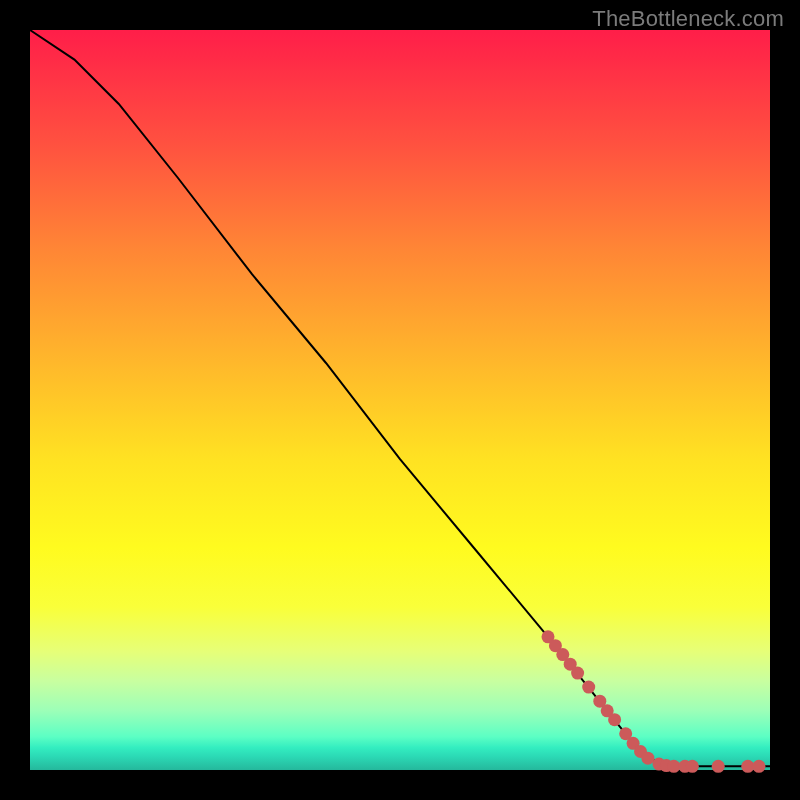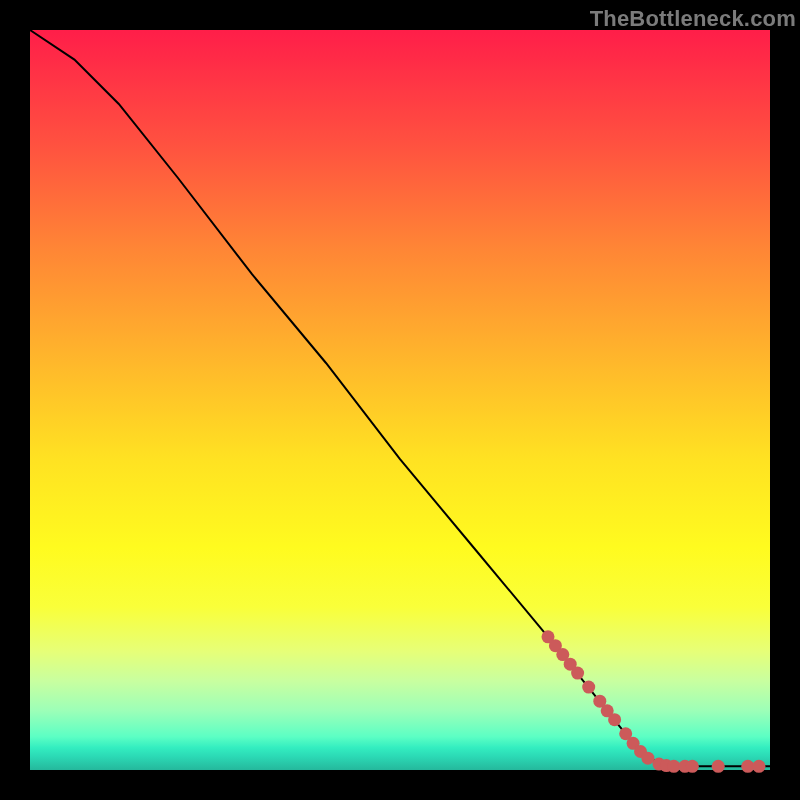--- a/index.html
+++ b/index.html
@@ -7,24 +7,24 @@
     padding: 0;
     background: #000;
     width: 800px;
     height: 800px;
     position: relative;
     font-family: Arial, Helvetica, sans-serif;
   }
   .watermark {
     position: absolute;
     top: 6px;
-    right: 4px;
+    right: 16px;
     color: #7b7b7b;
     font-size: 22px;
-    font-weight: 700;
+    font-weight: 400;
     letter-spacing: 0.2px;
   }
   .plot-area {
     position: absolute;
     left: 30px;
     top: 30px;
     width: 740px;
     height: 740px;
     background: linear-gradient(
       to bottom,

